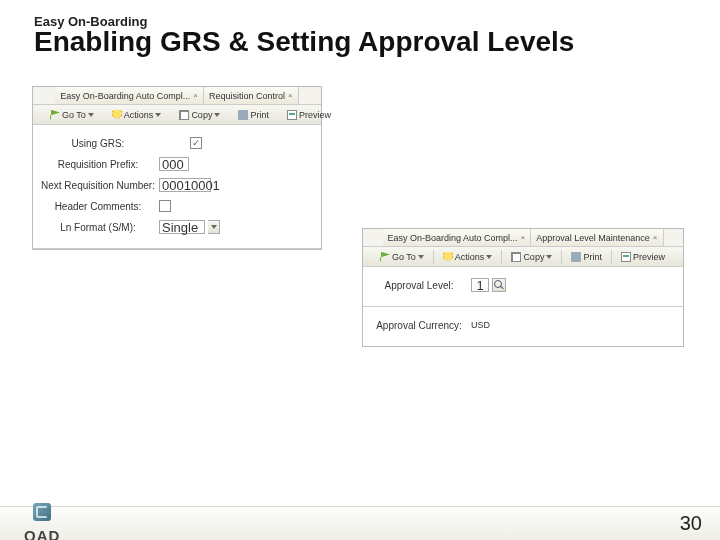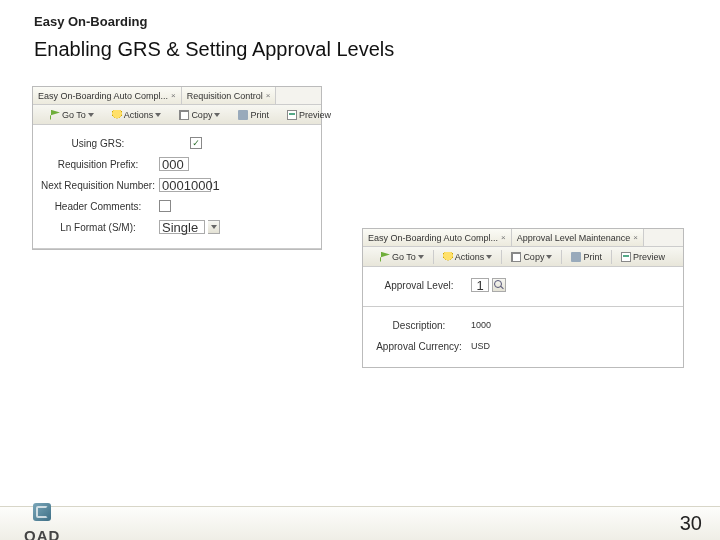--- a/index.html
+++ b/index.html
@@ -12,36 +12,37 @@
     position: relative;
     overflow: hidden;
   }
   .header-small {
     position: absolute;
     top: 14px; left: 34px;
     font-size: 13px; font-weight: bold; color: #222;
   }
   .title {
     position: absolute;
-    top: 38px; left: 34px;
-    font-size: 20px; font-weight: normal; color: #111;
+    top: 26px; left: 34px;
+    font-size: 28px; font-weight: bold; color: #111;
   }
   .panel {
     position: absolute;
     background: #fff;
     border: 1px solid #bbb;
     font-size: 9px;
     color: #333;
   }
   .tabs {
     display: flex;
     background: #f4f3ee;
     border-bottom: 1px solid #ccc;
     height: 18px;
     align-items: stretch;
+    justify-content: center;
   }
   .tab {
     display: flex; align-items: center;
     padding: 0 5px;
     border-right: 1px solid #ccc;
     background: linear-gradient(#fbfbf6,#eceadd);
     gap: 3px;
     white-space: nowrap;
   }
   .tab-close {
@@ -301,26 +302,20 @@
       <div class="form-ctrl">
         <span class="txt" style="width:18px;text-align:center;justify-content:center;">1</span>
         <span class="lookup-btn">
             <span class="icon i-search"></span>
           </span>
       </div>
     </div>
   </div>
   <div class="form-area" style="border-bottom:none;">
     <div class="form-row">
-      <div class="form-label" style="width:100px;">Description:</div>
-      <div class="form-ctrl">
-          <span>1000</span>
-        </div>
-    </div>
-    <div class="form-row">
       <div class="form-label" style="width:100px;">Approval Currency:</div>
       <div class="form-ctrl">
           <span>USD</span>
         </div>
     </div>
   </div>
 </div>
 
 <div class="footer-bar">
   <div class="logo">

